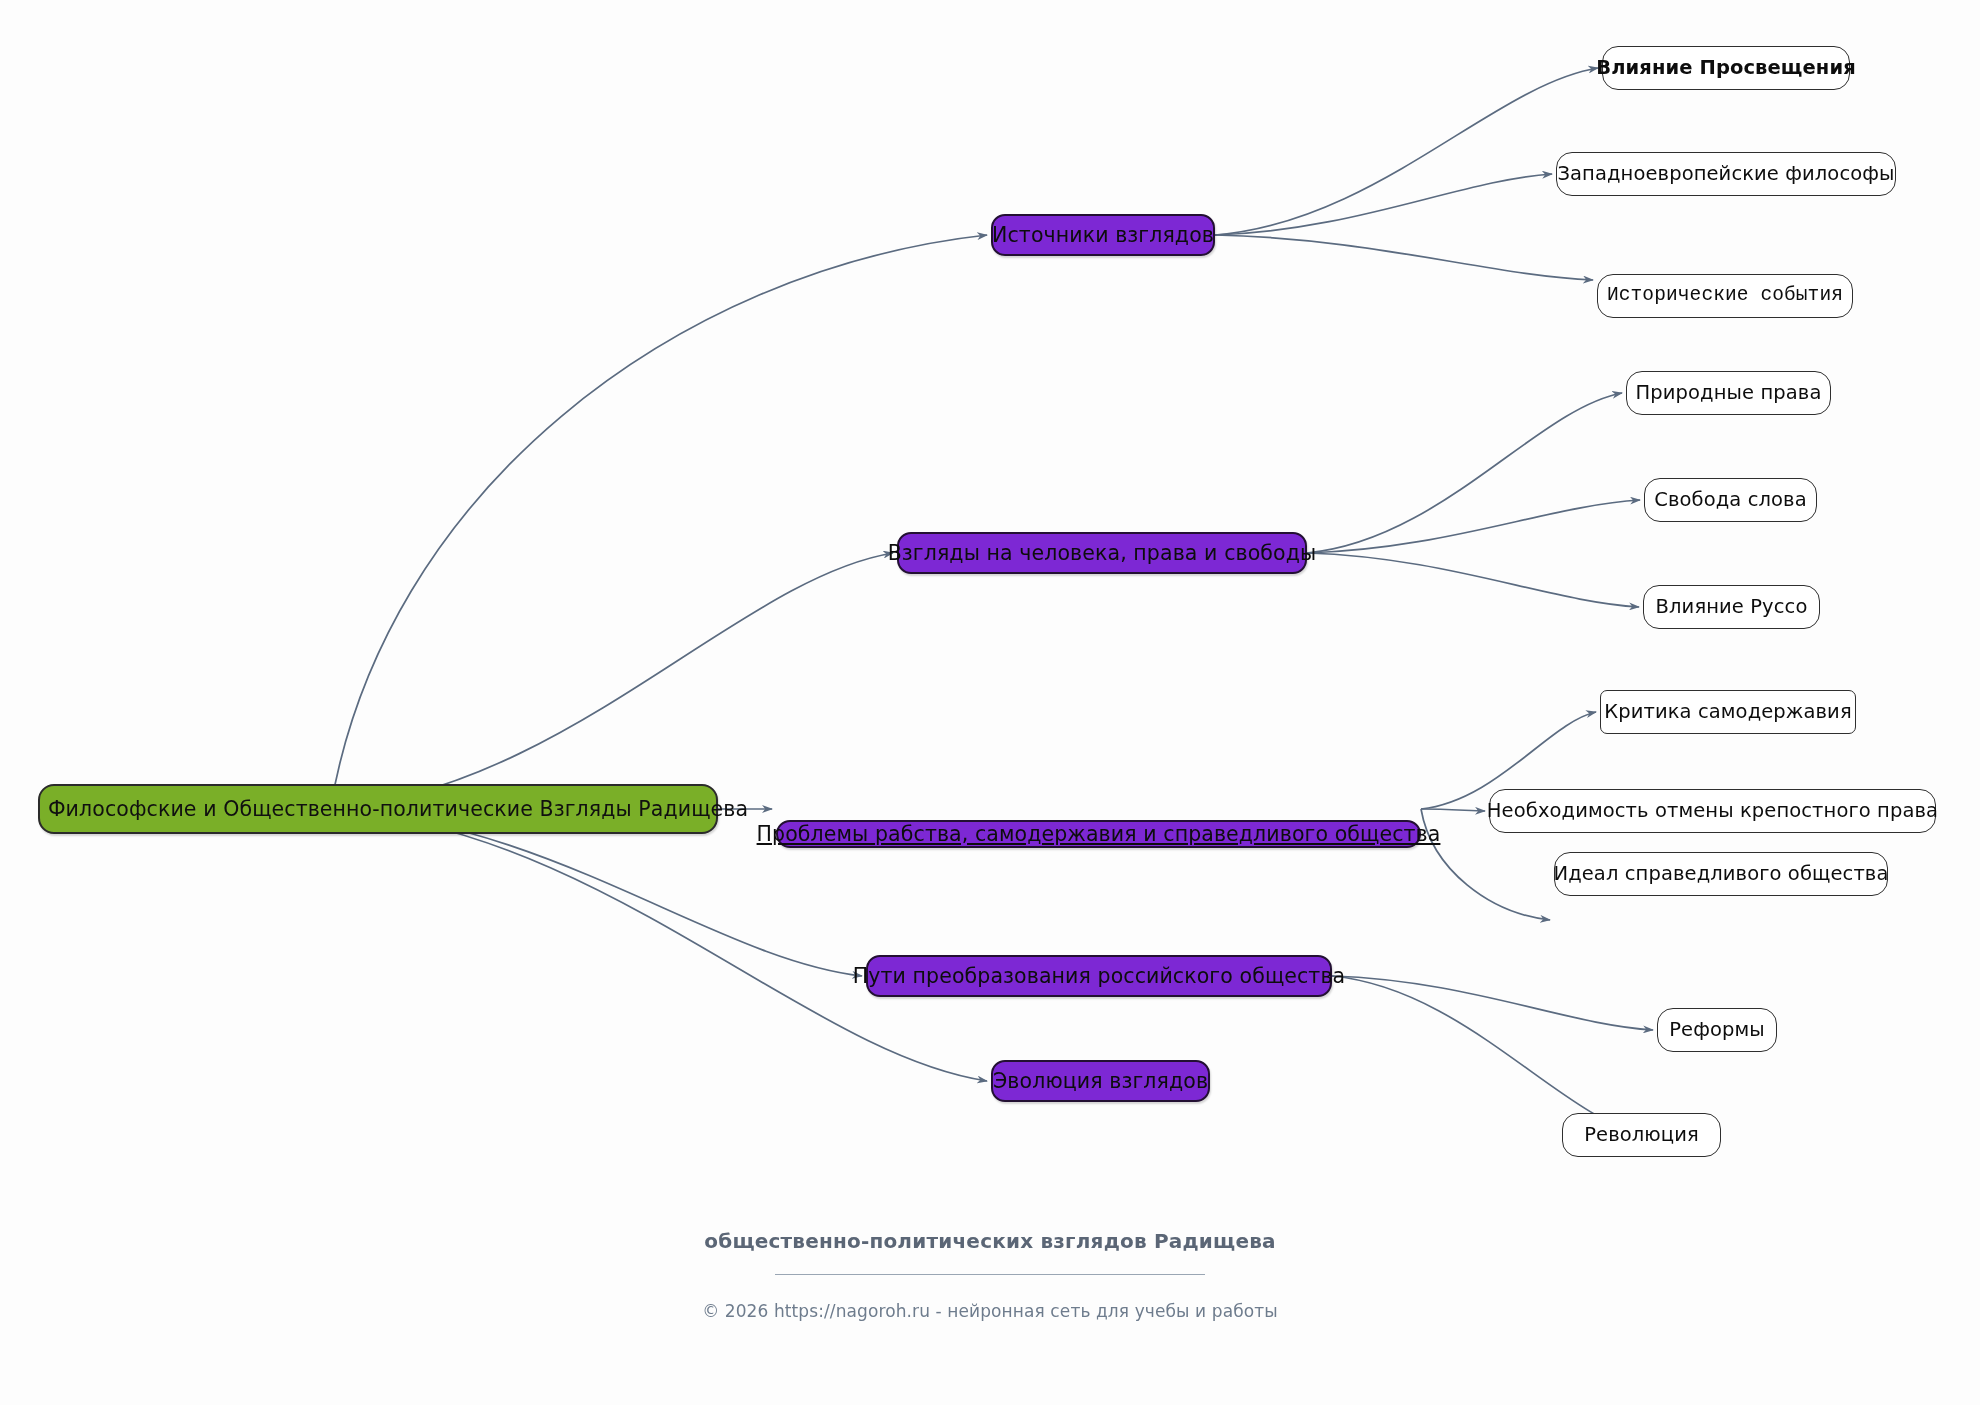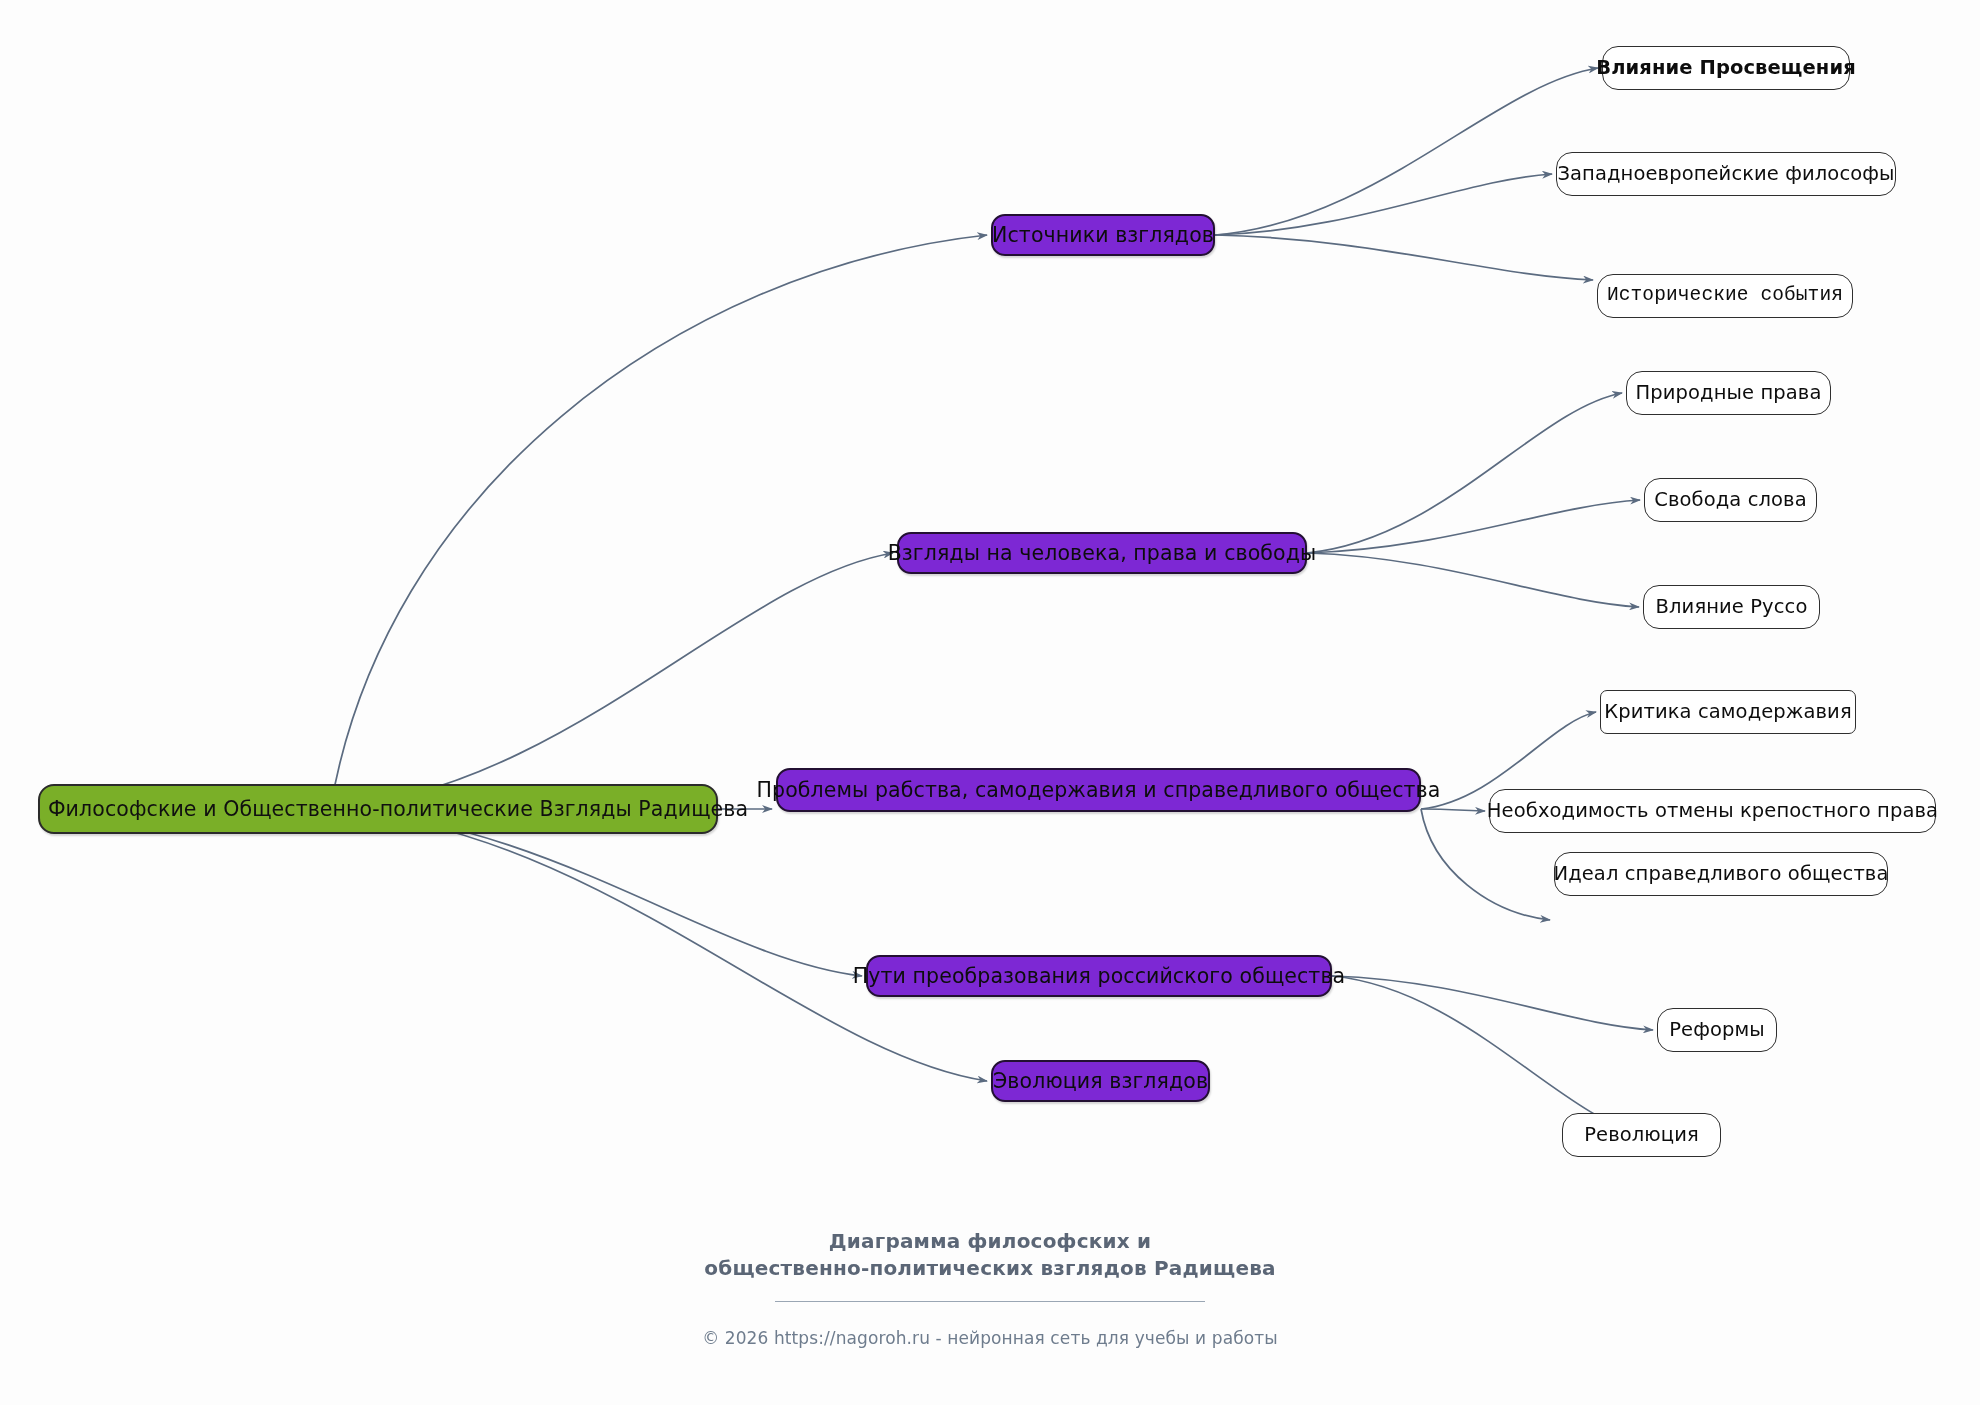--- a/index.html
+++ b/index.html
@@ -141,21 +141,21 @@
       </div>
       <div class="node node-leaf" style="left: 1626px; top: 371px; width: 205px; height: 44px;">
         <span class="node-label">Природные права</span>
       </div>
       <div class="node node-leaf" style="left: 1644px; top: 478px; width: 173px; height: 44px; align-items: center;">
         <span class="node-label">Свобода слова</span>
       </div>
       <div class="node node-leaf" style="left: 1643px; top: 585px; width: 177px; height: 44px;">
         <span class="node-label">Влияние Руссо</span>
       </div>
-      <div class="node node-branch" style="left: 776px; top: 768px; width: 645px; height: 44px;">
+      <div class="node node-branch" style="left: 776px; top: 820px; width: 645px; height: 28px; text-decoration: underline;">
         <span class="node-label">Проблемы рабства, самодержавия и справедливого общества</span>
       </div>
       <div class="node node-leaf" style="left: 1600px; top: 690px; width: 256px; height: 44px; border-radius: 7px;">
         <span class="node-label">Критика самодержавия</span>
       </div>
       <div class="node node-leaf" style="left: 1489px; top: 789px; width: 447px; height: 44px;">
         <span class="node-label">Необходимость отмены крепостного права</span>
       </div>
       <div class="node node-leaf" style="left: 1554px; top: 852px; width: 334px; height: 44px;">
         <span class="node-label">Идеал справедливого общества</span>
@@ -169,20 +169,19 @@
       <div class="node node-leaf" style="left: 1562px; top: 1113px; width: 159px; height: 44px;">
         <span class="node-label">Революция</span>
       </div>
       <div class="node node-branch" style="left: 991px; top: 1060px; width: 219px; height: 42px;">
         <span class="node-label">Эволюция взглядов</span>
       </div>
     </div>
 
   <div id="footer" style="top:1228px;">
     <div id="footer-title">
-      <div>Диаграмма философских и</div>
       <div>общественно-политических взглядов Радищева</div>
     </div>
     <div id="footer-rule"></div>
     <div id="footer-copyright">© 2026 https://nagoroh.ru - нейронная сеть для учебы и работы</div>
   </div>
 
 </div>
 
 </body></html>

